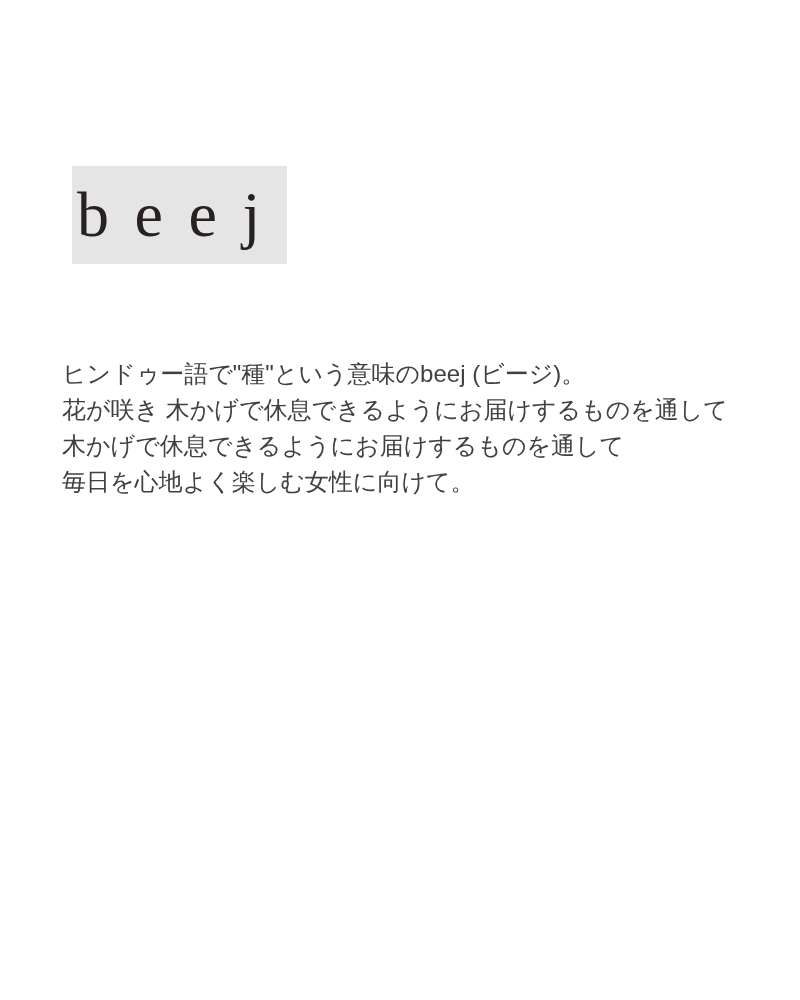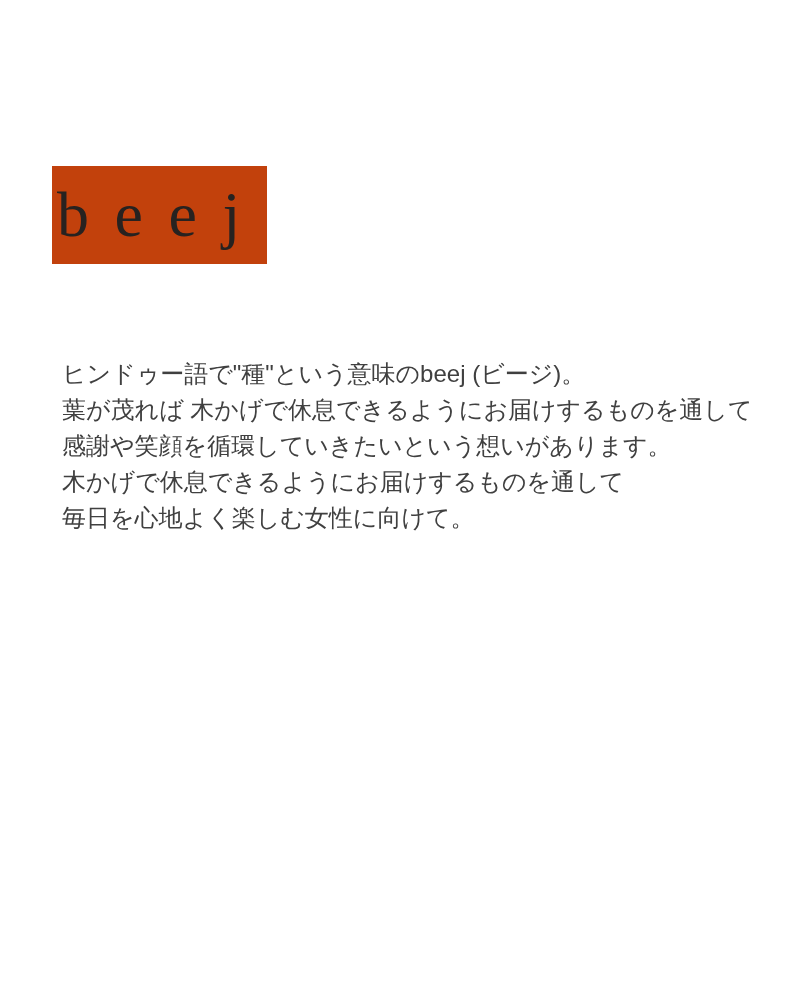--- a/index.html
+++ b/index.html
@@ -9,25 +9,25 @@
   }
   .page {
     position: relative;
     width: 800px;
     height: 1000px;
     background: #ffffff;
     overflow: hidden;
   }
   .logo-box {
     position: absolute;
-    left: 52px;
+    left: 72px;
     top: 166px;
     width: 215px;
     height: 98px;
-    background: #c2410c;
+    background: #e5e5e5;
     display: flex;
     align-items: center;
   }
   .logo-text {
     font-family: "Liberation Serif", serif;
     font-size: 64px;
     font-weight: 400;
     letter-spacing: 0.40em;
     line-height: 1;
     color: #272220;
@@ -53,19 +53,18 @@
 <body>
 
 <div class="page">
 
   <div class="logo-box">
     <span class="logo-text">beej</span>
   </div>
 
   <div class="intro">
     <div class="line">ヒンドゥー語で"種"という意味のbeej (ビージ)。</div>
-    <div class="line">葉が茂れば 木かげで休息できるようにお届けするものを通して</div>
-    <div class="line">感謝や笑顔を循環していきたいという想いがあります。</div>
+    <div class="line">花が咲き 木かげで休息できるようにお届けするものを通して</div>
     <div class="line">木かげで休息できるようにお届けするものを通して</div>
     <div class="line">毎日を心地よく楽しむ女性に向けて。</div>
   </div>
 
 </div>
 
 </body></html>

